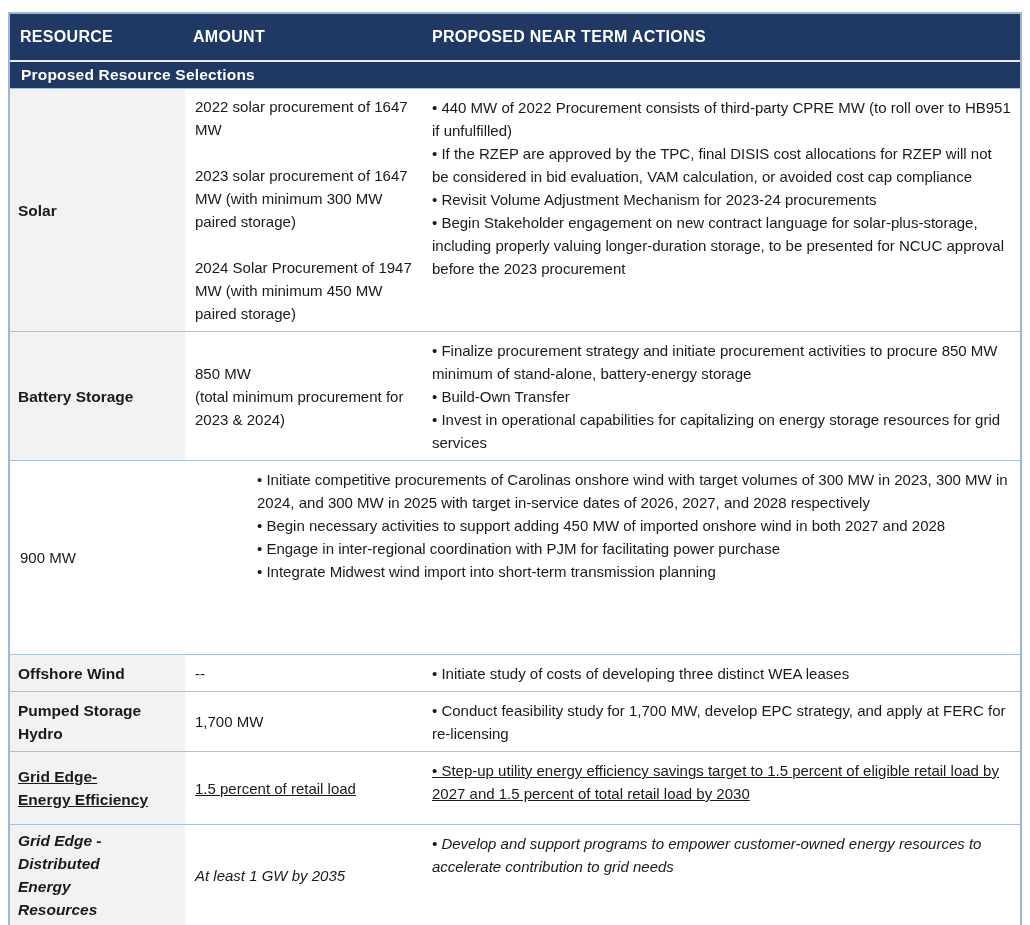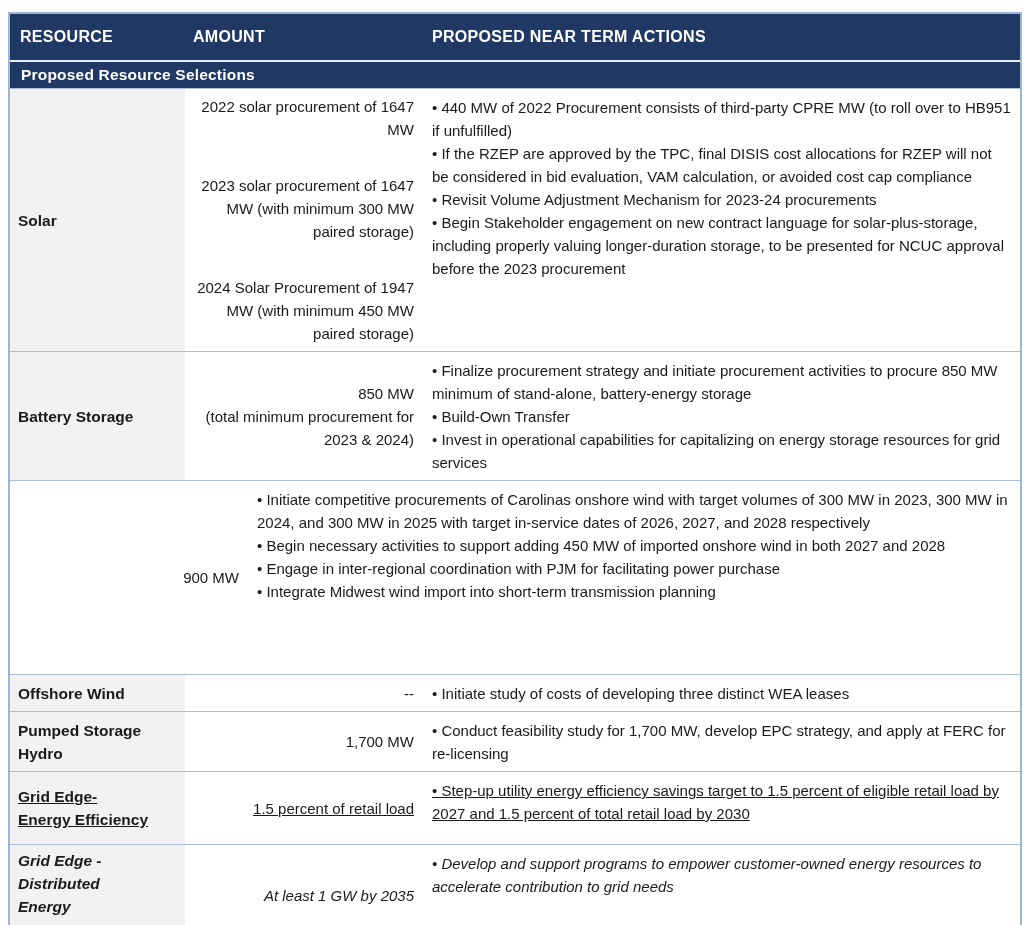--- a/index.html
+++ b/index.html
@@ -58,27 +58,27 @@
     display: flex;
     align-items: center;
     padding: 4px 6px 4px 8px;
     white-space: pre-line;
   }
   .cell-amount {
     width: 239px;
     display: flex;
     flex-direction: column;
     justify-content: center;
-    text-align: right;
+    text-align: left;
     font-size: 15px;
     line-height: 23px;
     padding: 6px 10px;
     white-space: pre-line;
   }
-  .cell-amount .para + .para { margin-top: 33px; }
+  .cell-amount .para + .para { margin-top: 23px; }
   .cell-actions {
     flex: 1;
     font-size: 15px;
     line-height: 23px;
     padding: 7px 8px 6px 8px;
   }
   
   .rh-solar    { min-height: 242px; }
   .rh-battery  { min-height: 121px; }
   .rh-onshore  { min-height: 194px; }

